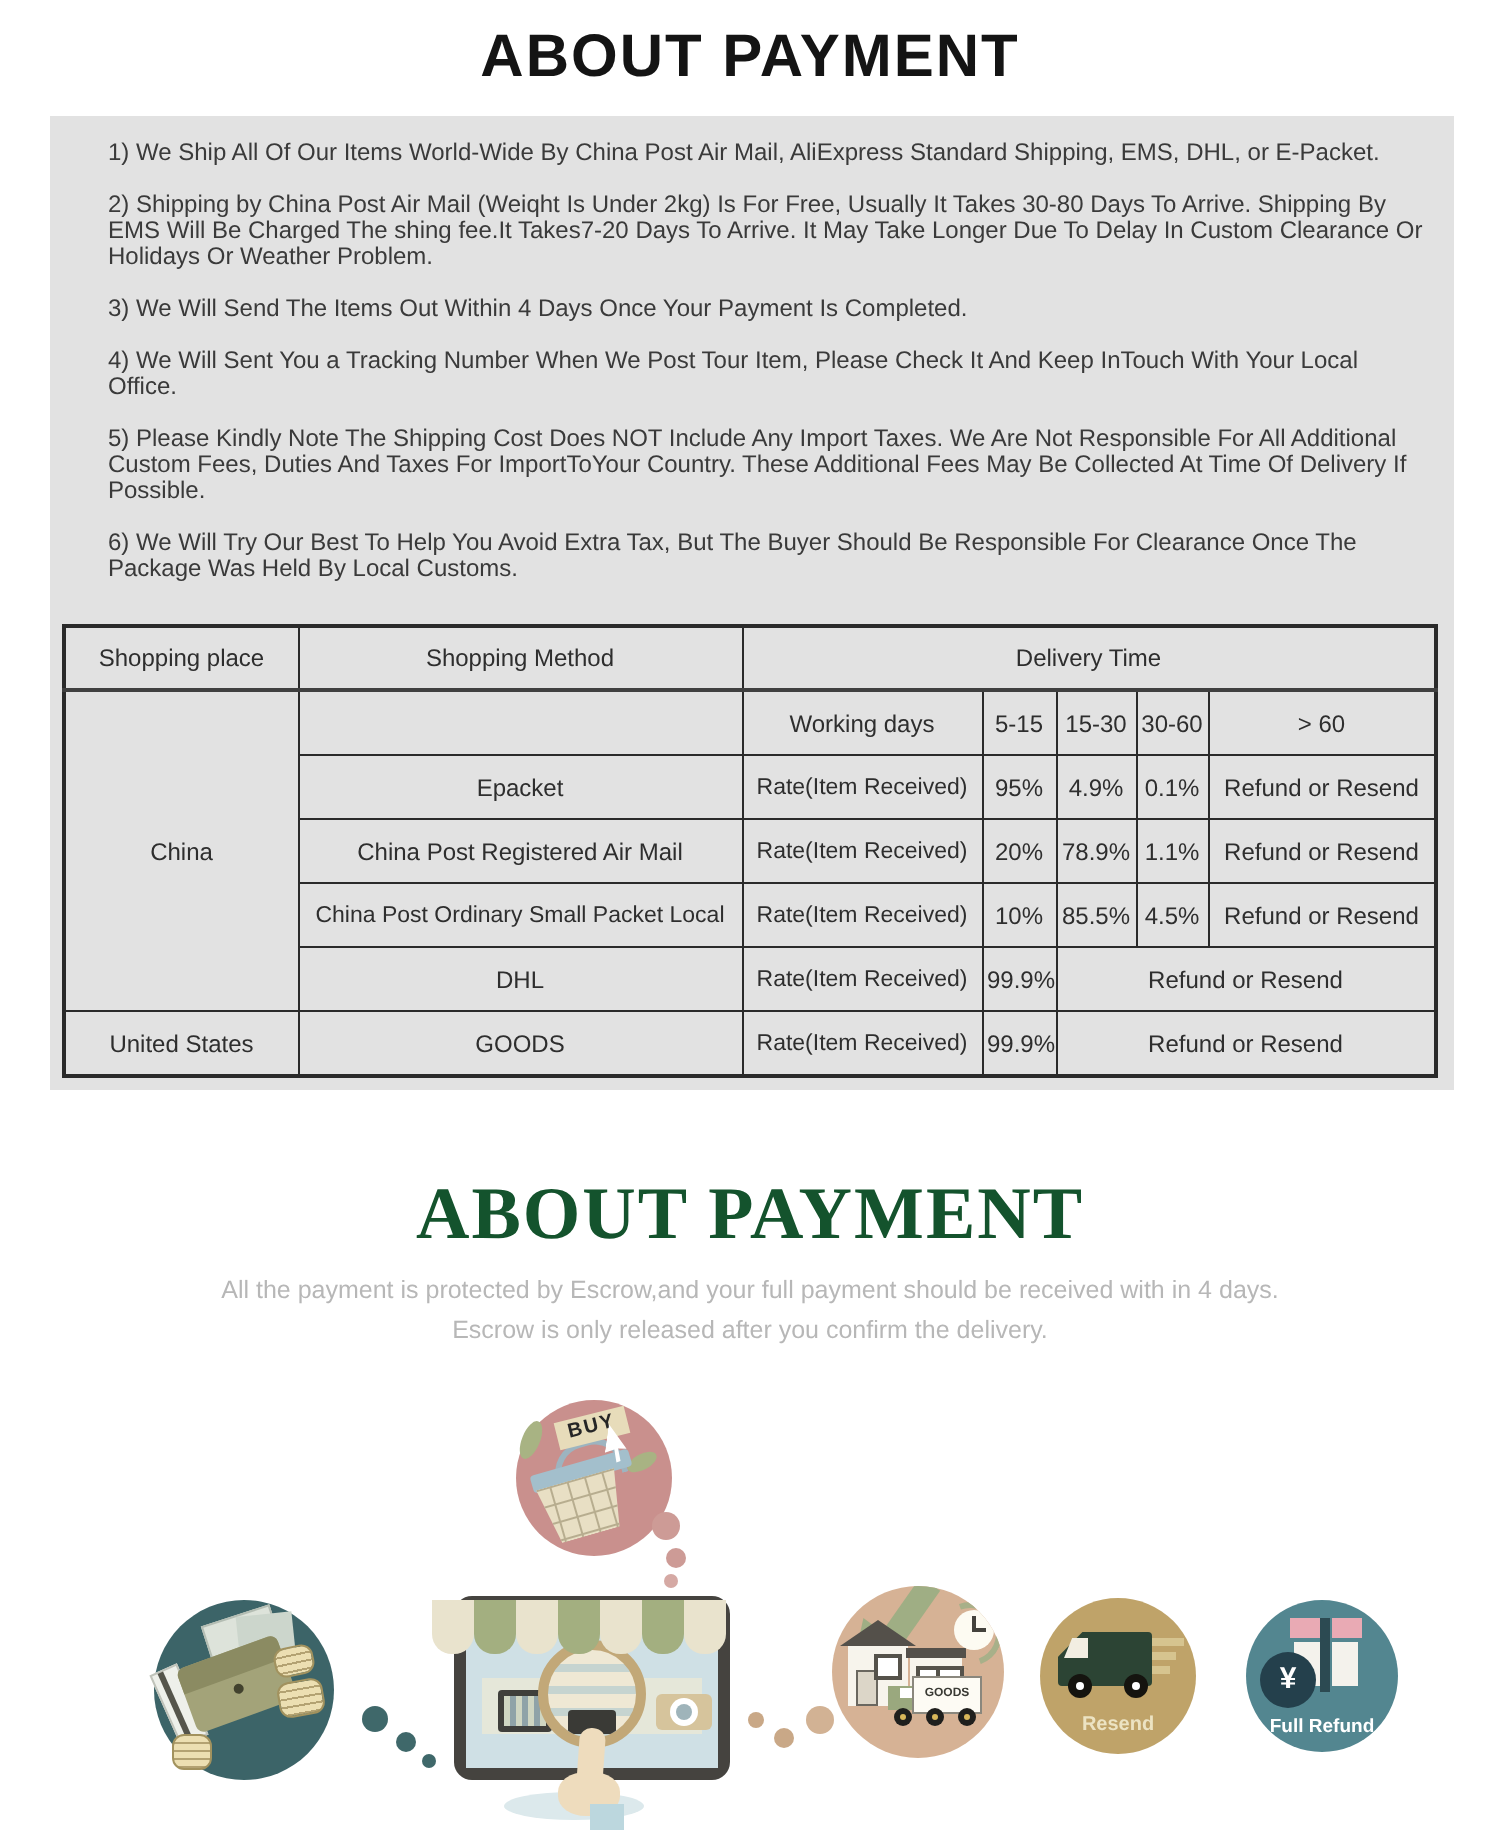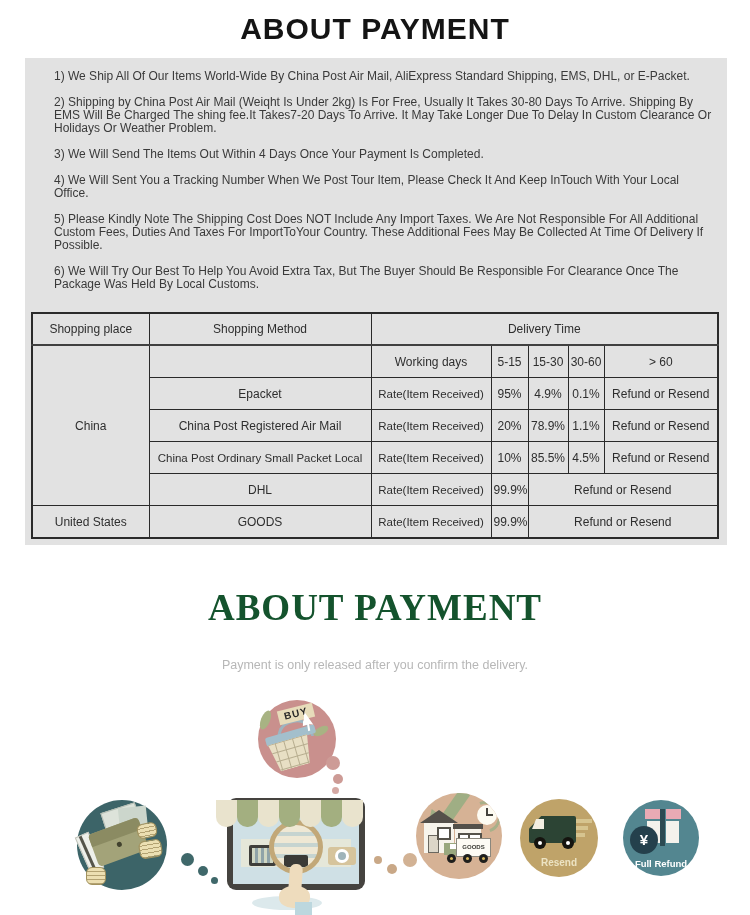--- a/index.html
+++ b/index.html
@@ -228,21 +228,22 @@
         <td>GOODS</td>
         <td class="rate">Rate(Item Received)</td>
         <td>99.9%</td>
         <td colspan="3">Refund or Resend</td>
       </tr>
     </tbody>
       </table>
   </div>
 
   <div class="pay-title">ABOUT PAYMENT</div>
-  <div class="pay-sub l2">Payment is only released after you confirm the delivery.</div>
+  <div class="pay-sub l1">All the payment is protected by Escrow,and your full payment should be received with in 4 days.</div>
+  <div class="pay-sub l2">Escrow is only released after you confirm the delivery.</div>
 
   <div class="illus">
 
     <div class="circ buy-circle">
       <span class="leaf1"></span>
       <span class="leaf2"></span>
       <span class="basket-handle"></span>
       <span class="basket-rim"></span>
       <span class="basket-body"></span>
       <span class="buy-sign">BUY</span>

